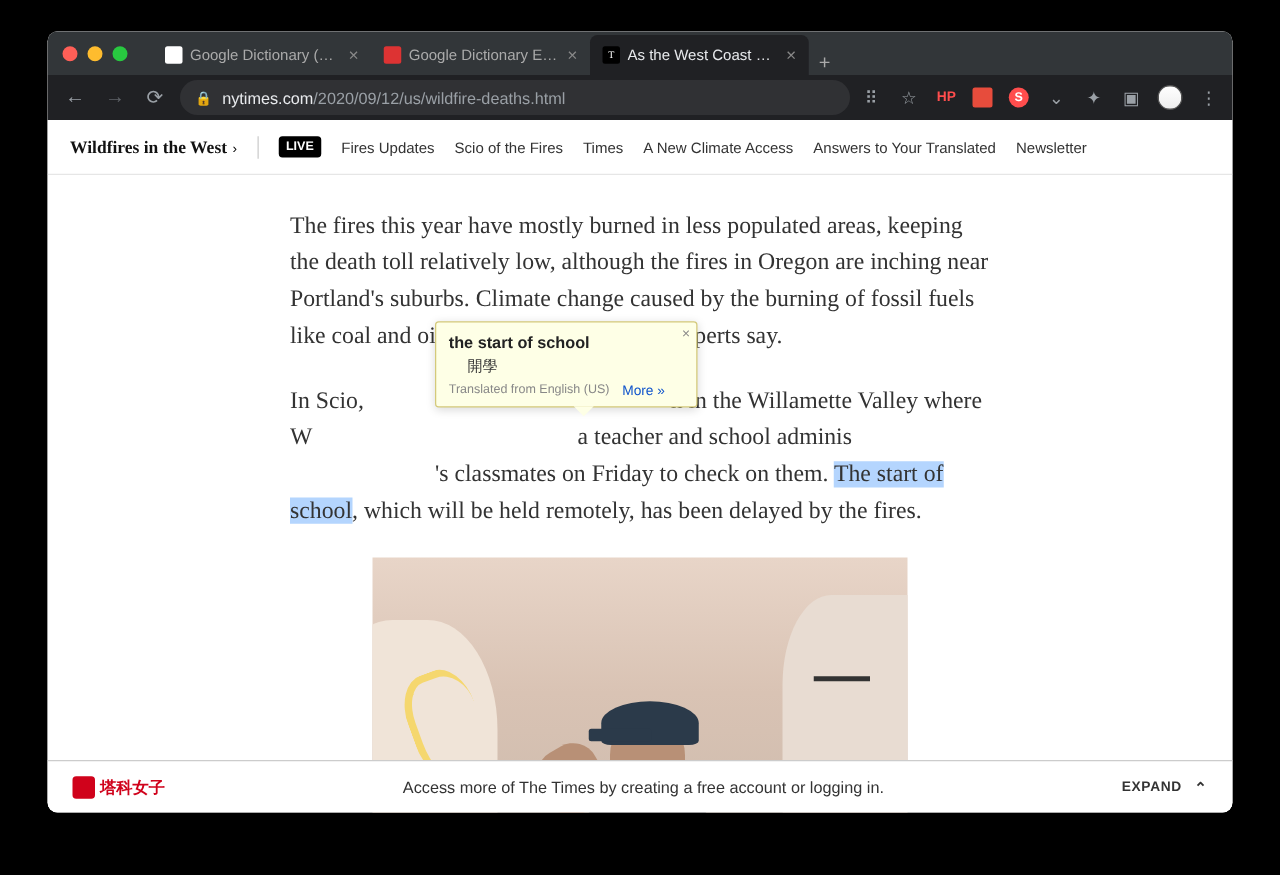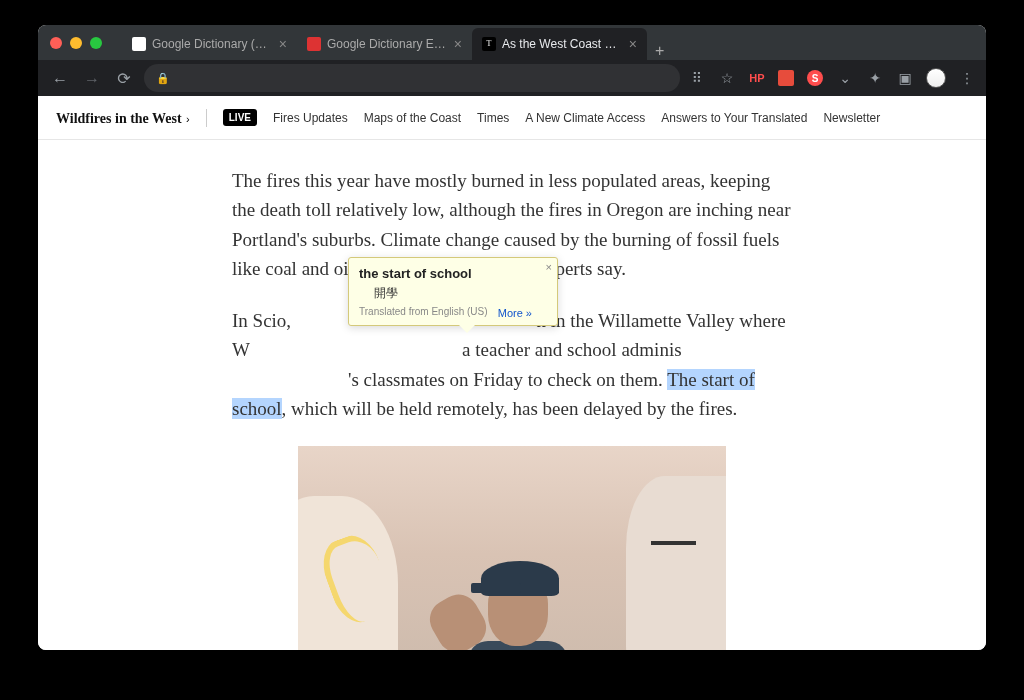--- a/index.html
+++ b/index.html
@@ -109,20 +109,23 @@
       <div class="new-tab">+</div>
     </div>
   </div>
 
   <div class="toolbar">
     <span class="nav-btn">←</span>
     <span class="nav-btn disabled">→</span>
     <span class="nav-btn">⟳</span>
     <div class="url-bar">
       <span class="lock-icon">🔒</span>
+      <span class="url-text">
+        <span class="url-domain">nytimes.com</span><span class="url-path">/2020/09/12/us/wildfire-deaths.html</span>
+      </span>
     </div>
     <div class="toolbar-right">
       <span class="tb-icon">⠿</span>
       <span class="tb-icon">☆</span>
       <span class="tb-icon ext-hp">HP</span>
       <span class="tb-icon ext-pink"></span>
       <span class="tb-icon">
           <span class="ext-s">S</span>
         </span>
       <span class="tb-icon">⌄</span>
@@ -136,21 +139,21 @@
   <div class="content">
 
     <div class="nyt-header">
       <span>
         <span class="nyt-title">Wildfires in the West</span>
         <span class="nyt-chevron">›</span>
       </span>
       <span class="nyt-divider"></span>
       <span class="live-badge">LIVE</span>
       <a class="nyt-link">Fires Updates</a>
-      <a class="nyt-link">Maps of the Coast</a>
+      <a class="nyt-link">Scio of the Fires</a>
       <a class="nyt-link">Times</a>
       <a class="nyt-link">A New Climate Access</a>
       <a class="nyt-link">Answers to Your Translated</a>
       <a class="nyt-link">Newsletter</a>
     </div>
 
     <div class="article">
       <div class="article-text">
         <p>The fires this year have mostly burned in less populated areas, keeping the death toll relatively low, although the fires in Oregon are inching near Portland's suburbs. Climate change caused by the burning of fossil fuels like coal and oil has worsened the fires, experts say.</p>
         <p>
@@ -174,15 +177,26 @@
 
     <div class="tooltip">
       <span class="tooltip-close">×</span>
       <div class="tooltip-title">the start of school</div>
       <div class="tooltip-translation">開學</div>
       <div class="tooltip-source">Translated from English (US)</div>
       <a class="tooltip-more">More »</a>
       <div class="tooltip-arrow"></div>
     </div>
 
+    <div class="footer-bar">
+      <div class="footer-logo">
+        <div class="footer-logo-icon"></div>
+        <span>塔科女子</span>
+      </div>
+      <div class="footer-text">Access more of The Times by creating a free account or logging in.</div>
+      <div class="footer-expand">
+        <span>EXPAND</span>
+        <span class="footer-caret">⌃</span>
+      </div>
+    </div>
 
   </div>
 </div>
 
 </body></html>

